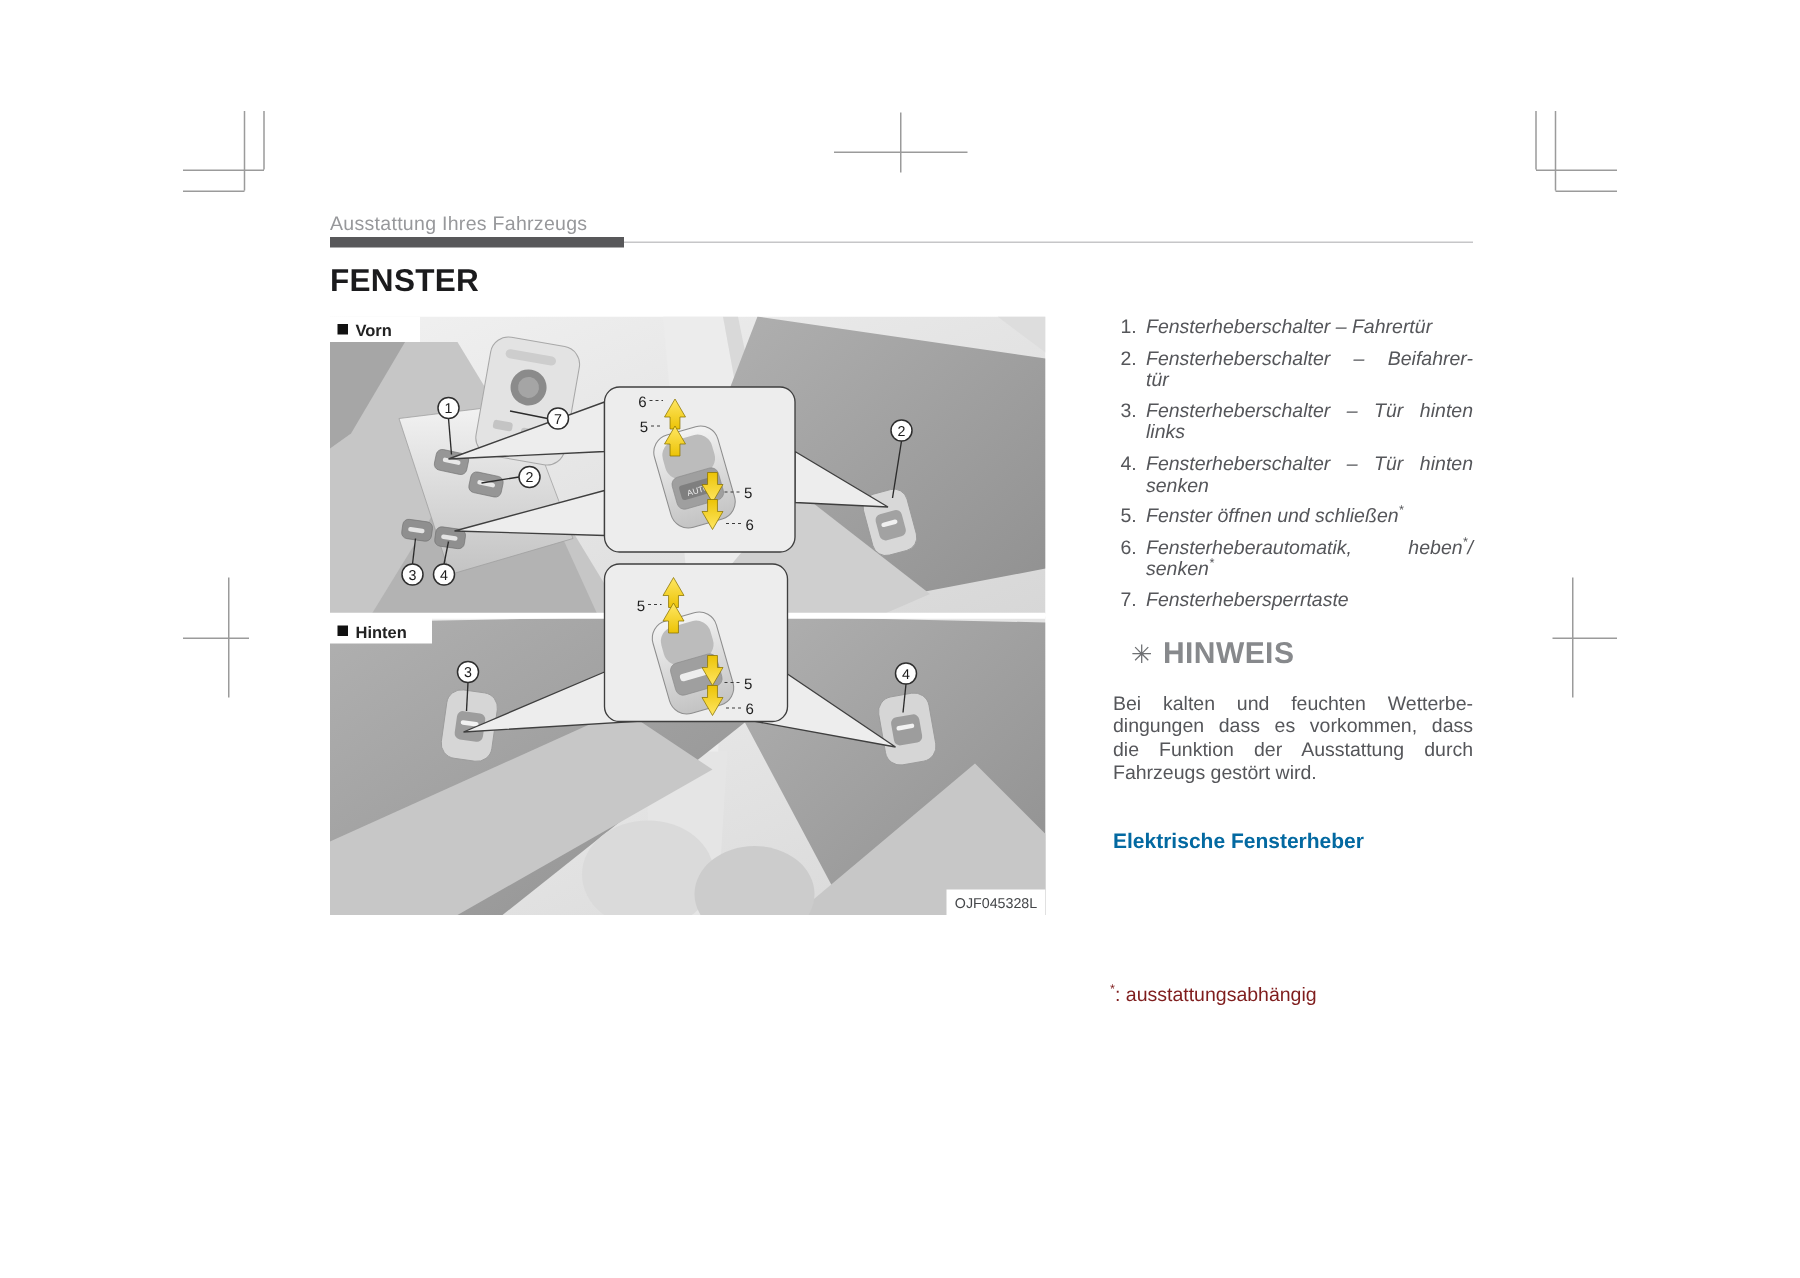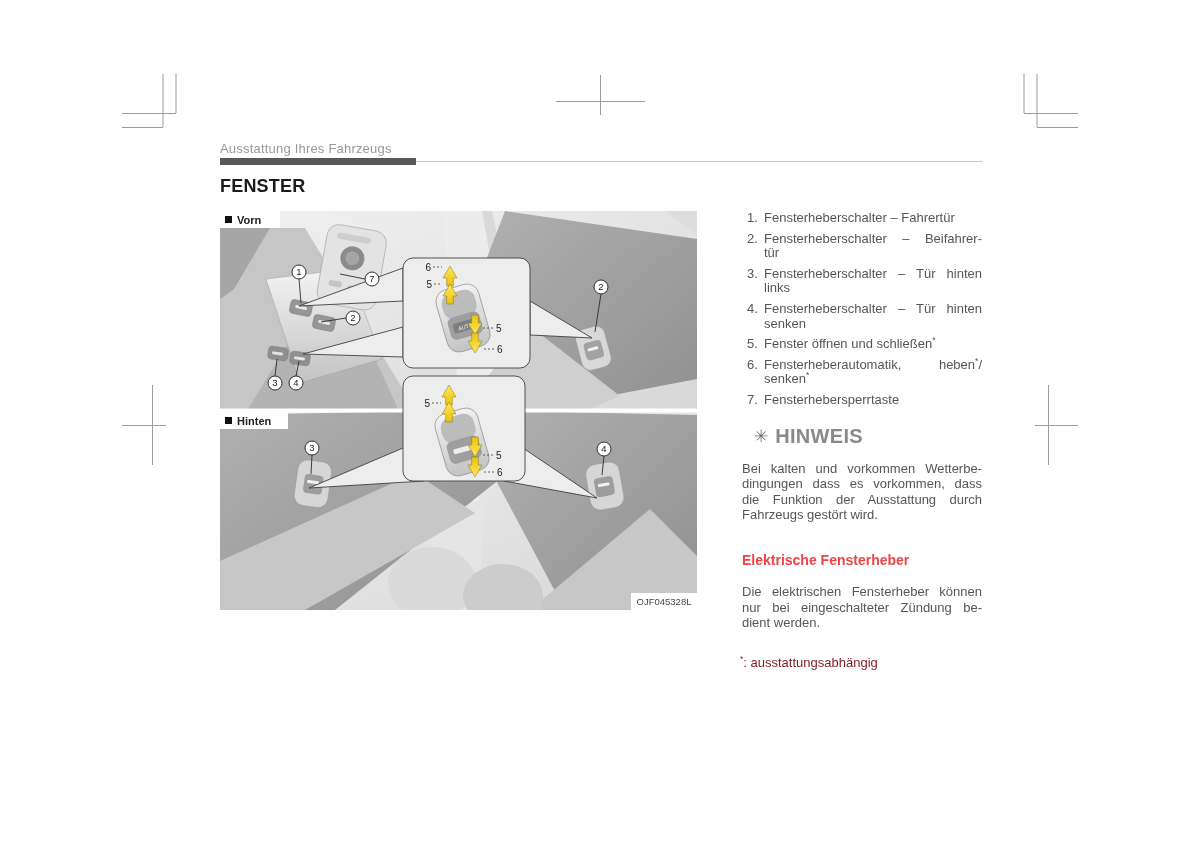--- a/index.html
+++ b/index.html
@@ -3,35 +3,35 @@
 <meta charset="utf-8">
 <style>
   html,body{margin:0;padding:0;background:#ffffff;}
   .page{position:relative;width:1200px;height:692px;background:#ffffff;overflow:hidden;
         font-family:"Liberation Sans",sans-serif;color:#55565a;}
   .abs{position:absolute;}
   
   .breadcrumb{left:220px;top:141px;font-size:13px;color:#97989b;letter-spacing:.2px;}
   .accent-bar{left:220px;top:158px;width:196px;height:7px;background:#58585a;}
   .rule{left:416px;top:161px;width:566px;height:1px;background:#c6c6c8;}
-  .page-title{left:220px;top:176px;font-size:18px;font-weight:bold;color:#1b1b1d;letter-spacing:.2px;}
+  .page-title{left:220px;top:176px;font-size:21px;font-weight:bold;color:#1b1b1d;letter-spacing:.2px;}
   
   .rightcol{left:740px;top:211px;width:242px;}
   .legend-item{display:flex;margin-bottom:6px;font-size:13px;line-height:14.6px;color:#55565a;}
   .legend-item .num{flex:0 0 24px;box-sizing:border-box;padding-left:7px;}
-  .legend-item .lines{flex:1;}
+  .legend-item .lines{flex:1;font-style:italic;}
   .jl{text-align:justify;text-align-last:justify;}
   sup.ast{font-size:8.5px;line-height:0;vertical-align:super;}
   .notice{margin-top:17px;margin-left:2px;}
   .notice-head{display:flex;align-items:center;margin-left:12px;}
   .notice-icon{font-size:17px;color:#6e7073;margin-right:7px;}
   .notice-title{font-size:20px;font-weight:bold;color:#87898c;letter-spacing:.3px;}
   .notice-body{margin-top:13px;width:240px;font-size:13px;line-height:15.6px;color:#55565a;}
   .section{margin-top:29px;margin-left:2px;width:240px;}
-  .section-head{font-size:14px;font-weight:bold;color:#ef4444;margin-bottom:16px;}
+  .section-head{font-size:14px;font-weight:bold;color:#0369a1;margin-bottom:4px;}
   .section-body{font-size:13px;line-height:15.6px;color:#55565a;}
   .footnote{left:740px;top:655px;font-size:13px;color:#7f1d1d;}
   .page-number{left:218px;top:690px;font-size:14px;color:#3e3e40;text-align:right;}
   svg text{font-family:"Liberation Sans",sans-serif;}
 </style>
 </head>
 <body>
 
 <div class="page">
 
@@ -309,33 +309,28 @@
           <div>Fensterhebersperrtaste</div>
         </div>
     </div>
 
     <div class="notice">
       <div class="notice-head">
         <span class="notice-icon">✳</span>
         <span class="notice-title">HINWEIS</span>
       </div>
       <div class="notice-body">
-        <div class="jl">Bei kalten und vorkommen Wetterbe-</div>
+        <div class="jl">Bei kalten und feuchten Wetterbe-</div>
         <div class="jl">dingungen dass es vorkommen, dass</div>
         <div class="jl">die Funktion der Ausstattung durch</div>
         <div>Fahrzeugs gestört wird.</div>
       </div>
     </div>
 
     <div class="section">
       <div class="section-head">Elektrische Fensterheber</div>
-      <div class="section-body">
-        <div class="jl">Die elektrischen Fensterheber können</div>
-        <div class="jl">nur bei eingeschalteter Zündung be-</div>
-        <div>dient werden.</div>
-      </div>
     </div>
   </div>
 
   <div class="abs footnote"><sup class="ast">*</sup>: ausstattungsabhängig</div>
   <div class="abs page-number">4-42</div>
 
 </div>
 
 </body></html>

